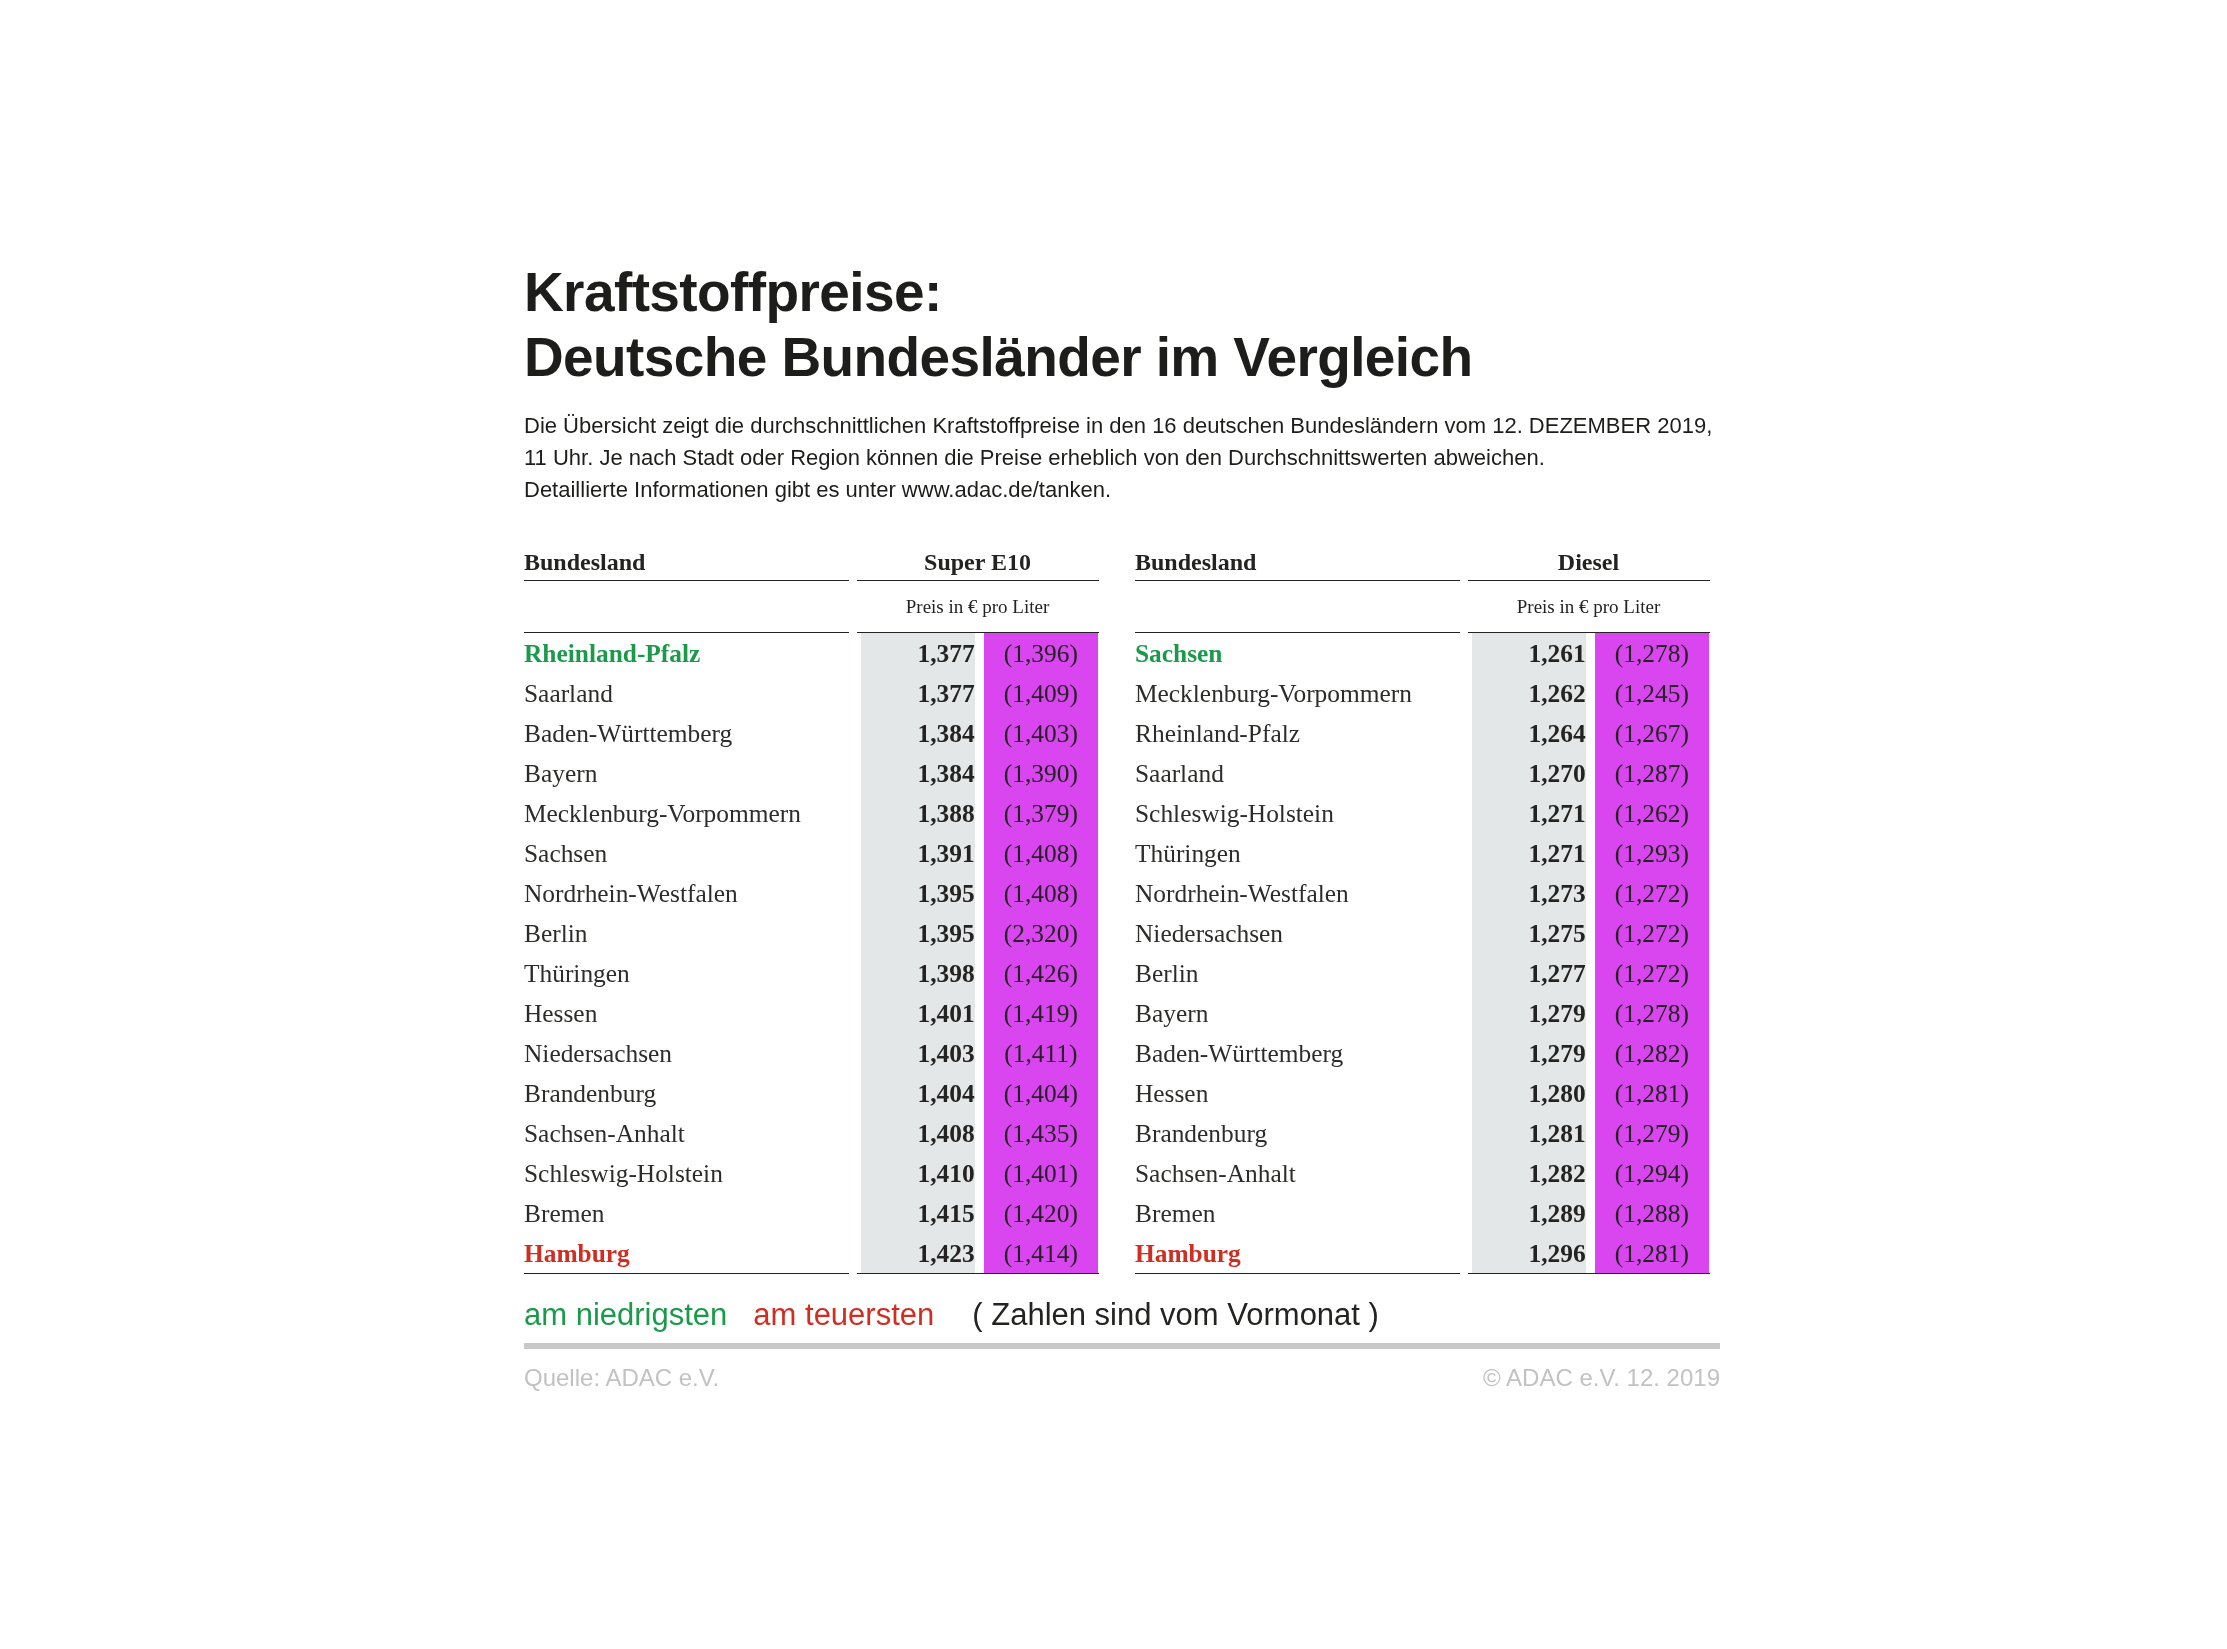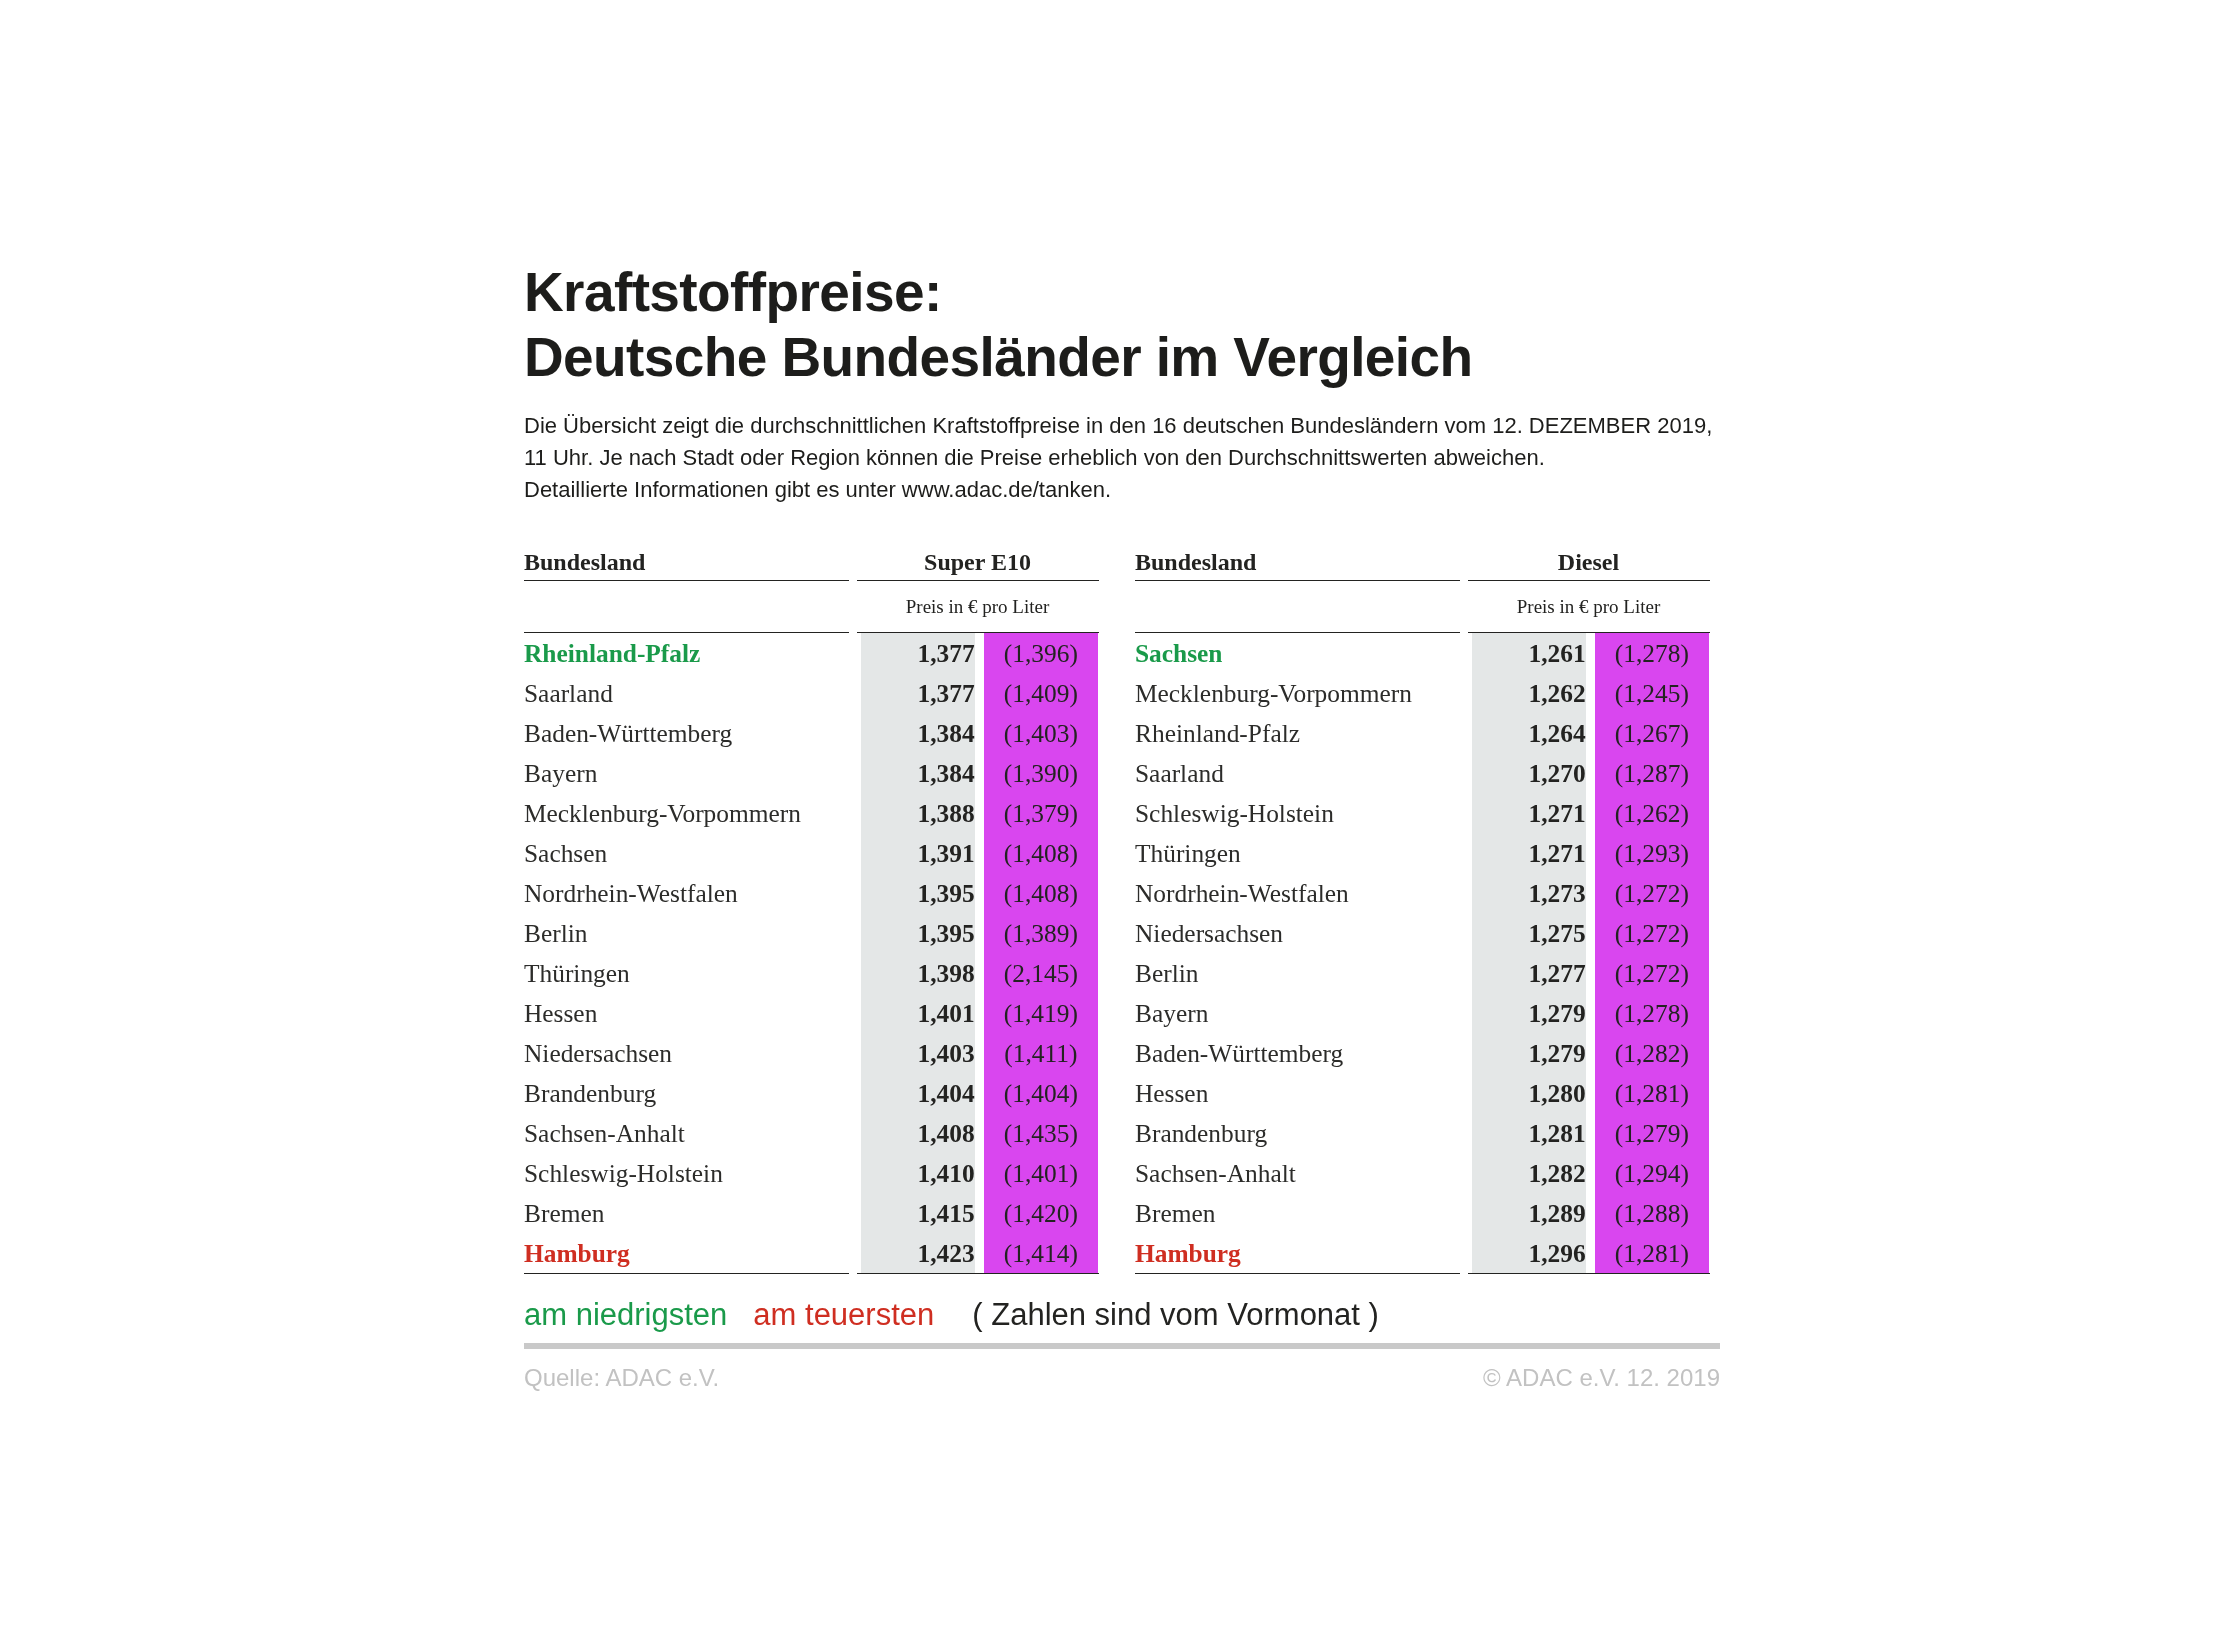--- a/index.html
+++ b/index.html
@@ -157,29 +157,29 @@
     <div class="price">1,395</div>
     <div class="spacer"></div>
     <div class="prev">(1,408)</div>
   </div>
 
   <div class="row">
     <div class="name">Berlin</div>
     <div class="spacer"></div>
     <div class="price">1,395</div>
     <div class="spacer"></div>
-    <div class="prev">(1,389)</div>
+    <div class="prev">(2,320)</div>
   </div>
 
   <div class="row">
     <div class="name">Thüringen</div>
     <div class="spacer"></div>
     <div class="price">1,398</div>
     <div class="spacer"></div>
-    <div class="prev">(2,145)</div>
+    <div class="prev">(1,426)</div>
   </div>
 
   <div class="row">
     <div class="name">Hessen</div>
     <div class="spacer"></div>
     <div class="price">1,401</div>
     <div class="spacer"></div>
     <div class="prev">(1,419)</div>
   </div>
 

